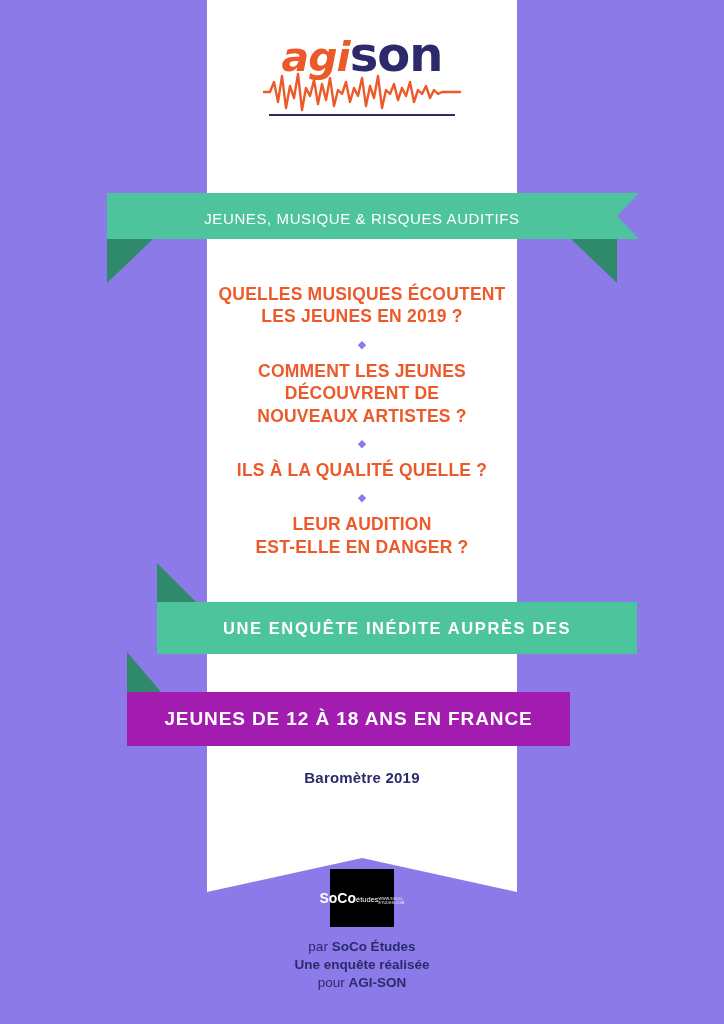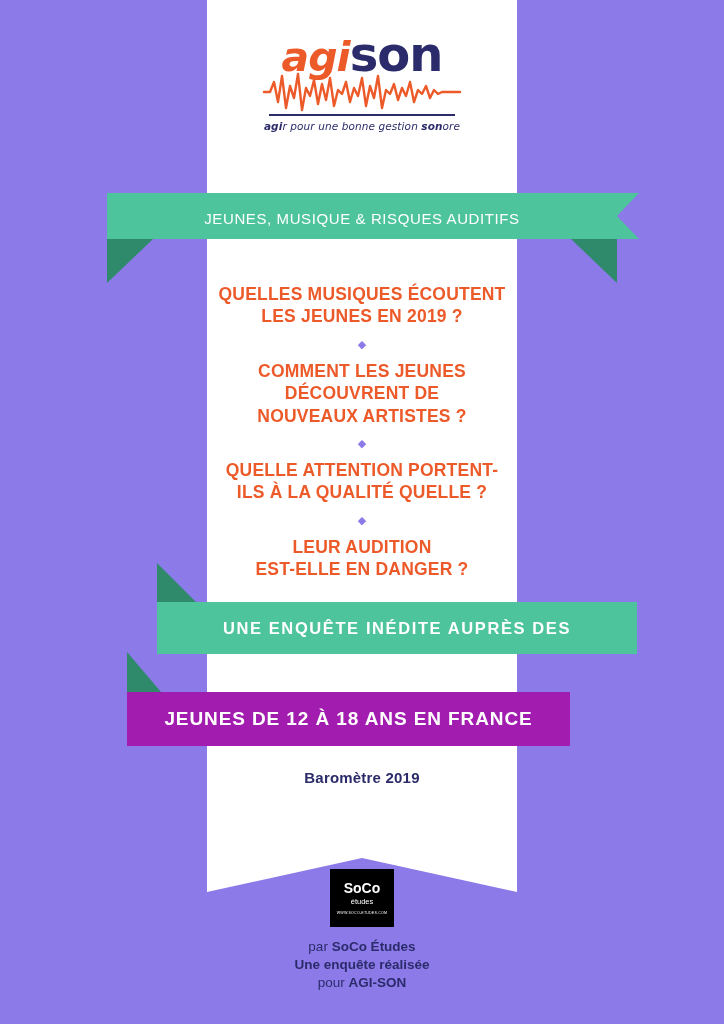--- a/index.html
+++ b/index.html
@@ -199,21 +199,21 @@
     letter-spacing: 0.2px;
   }
 
   
   .soco-box {
     position: absolute;
     left: 330px; top: 869px;
     width: 64px; height: 58px;
     background: #000000;
     display: flex;
-    flex-direction: column;
+    flex-direction: row;
     align-items: center;
     justify-content: center;
   }
   .soco-name {
     font-size: 14px;
     font-weight: 700;
     color: #ffffff;
     line-height: 1;
   }
   .soco-sub {
@@ -249,23 +249,20 @@
   <div class="white-band-notch"></div>
 
   <div class="logo-wrap">
     <div class="logo-text">
       <span class="logo-agi">agi</span><span class="logo-son">son</span>
     </div>
     <svg class="logo-wave" width="200" height="40" viewBox="0 0 200 40">
       <polyline points="2,20 8,20 12,10 16,30 20,4 24,36 28,14 32,26 36,2 40,38 44,16 48,24 52,8 56,32 60,12 64,28 68,6 72,34 76,18 80,22 84,10 88,30 92,16 96,24 100,6 104,34 108,14 112,26 116,4 120,36 124,18 128,22 132,12 136,28 140,16 144,24 148,10 152,30 156,18 160,22 164,14 168,26 172,18 176,22 180,20 186,20 198,20" fill="none" stroke="#ed5a2a" stroke-width="2.4" stroke-linejoin="round" stroke-linecap="round"></polyline>
     </svg>
     <div class="logo-rule"></div>
-    <div class="logo-tagline">
-      <b>agi</b><span>r pour une bonne gestion </span><b>son</b><span>ore</span>
-    </div>
   </div>
 
 
   <div class="ribbon1-tail-l"></div>
   <div class="ribbon1-tail-r"></div>
   <div class="ribbon1"></div>
   <div class="ribbon1-text">JEUNES, MUSIQUE &amp; RISQUES AUDITIFS</div>
 
   <div class="questions">
     <div class="q">
@@ -273,21 +270,20 @@
       <div>LES JEUNES EN 2019 ?</div>
     </div>
     <div class="sep">◆</div>
     <div class="q">
       <div>COMMENT LES JEUNES</div>
       <div>DÉCOUVRENT DE</div>
       <div>NOUVEAUX ARTISTES ?</div>
     </div>
     <div class="sep">◆</div>
     <div class="q">
-      <div>QUELLE ATTENTION PORTENT-</div>
       <div>ILS À LA QUALITÉ QUELLE ?</div>
     </div>
     <div class="sep">◆</div>
     <div class="q">
       <div>LEUR AUDITION</div>
       <div>EST-ELLE EN DANGER ?</div>
     </div>
   </div>
 
   <div class="ribbon2-shadow"></div>

